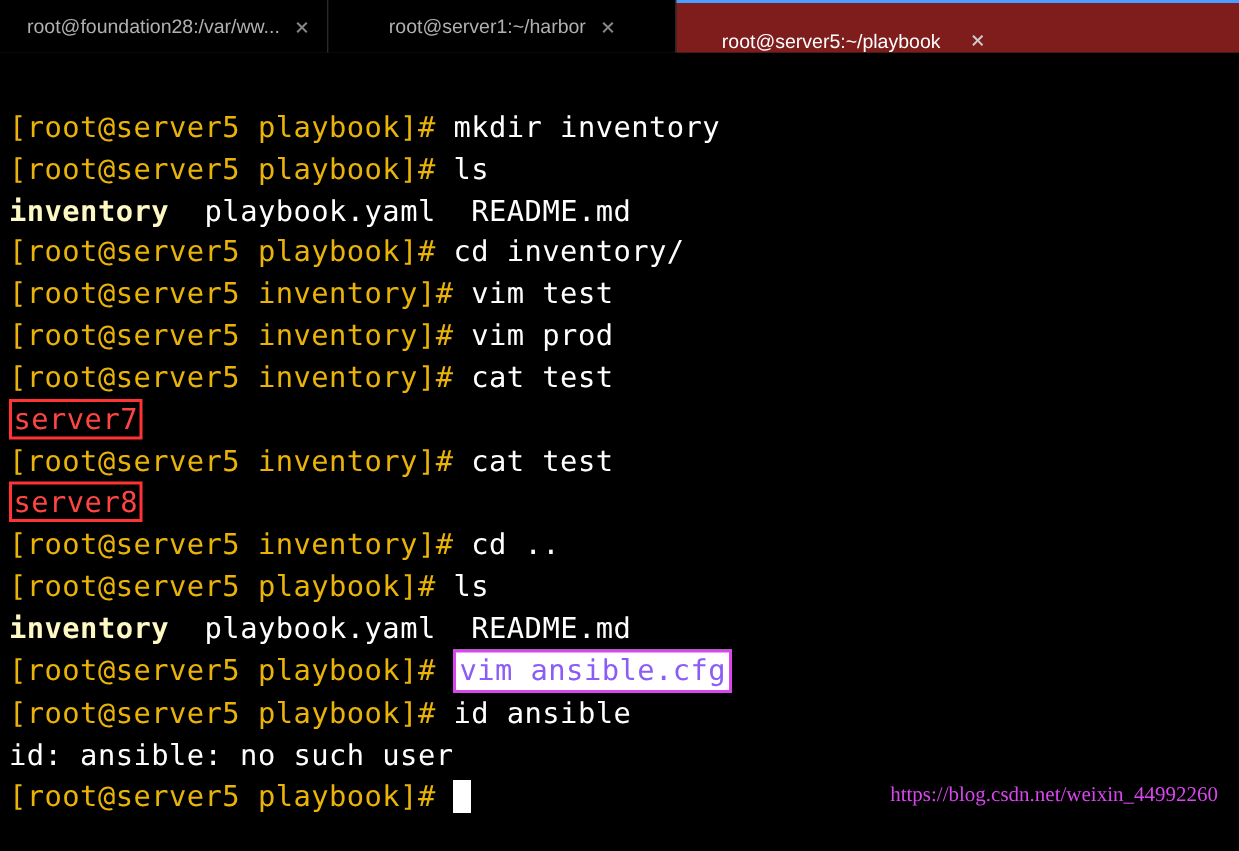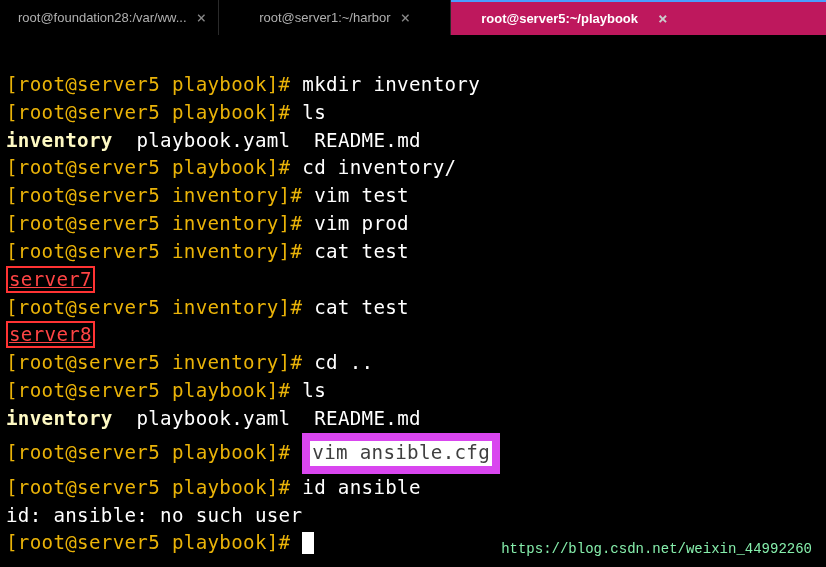--- a/index.html
+++ b/index.html
@@ -26,24 +26,25 @@
       font-size: 13px;
       cursor: pointer;
       position: relative;
       min-width: 0;
     }
     .tab.inactive {
       background: #000000;
       border-right: 1px solid #2a2a2a;
     }
     .tab.active {
-      background: #be185d;
+      background: #7f1d1d;
       color: #ffffff;
       border-top: 2px solid #4a9eff;
-      font-weight: 700;
+      font-weight: 400;
+      align-items: flex-end;
     }
     .tab-title {
       white-space: nowrap;
       overflow: hidden;
       text-overflow: ellipsis;
       max-width: 200px;
       font-family: sans-serif;
       font-size: 13px;
     }
     .tab-close {
@@ -61,44 +62,43 @@
       letter-spacing: 0.3px;
     }
     .prompt { color: #eab308; }
     .dir-link { color: #fef9c3; font-weight: bold; }
     .red-box {
       color: #ff4444;
       border: 2px solid #ff3333;
       padding: 0 1px;
       display: inline-block;
       line-height: 1.2;
-      text-decoration: underline;
     }
     .white-box {
-      color: #404040;
+      color: #8b5cf6;
       background: #ffffff;
-      border: 8px solid #d946ef;
+      border: 2px solid #d946ef;
       padding: 0 2px;
       display: inline-block;
       line-height: 1.3;
     }
     .cursor {
       display: inline-block;
       width: 12px;
       height: 22px;
       background: #ffffff;
       vertical-align: text-bottom;
     }
     .watermark {
       position: absolute;
-      bottom: 10px;
+      bottom: 28px;
       right: 14px;
-      color: #86efac;
+      color: #d946ef;
       font-size: 14px;
-      font-family: Liberation Mono, monospace;
+      font-family: Liberation Serif, serif;
     }
   </style>
 </head>
 <body>
 
 <div class="tab-bar">
   <div class="tab inactive">
     <span class="tab-title">root@foundation28:/var/ww...</span>
     <span class="tab-close">×</span>
   </div>

